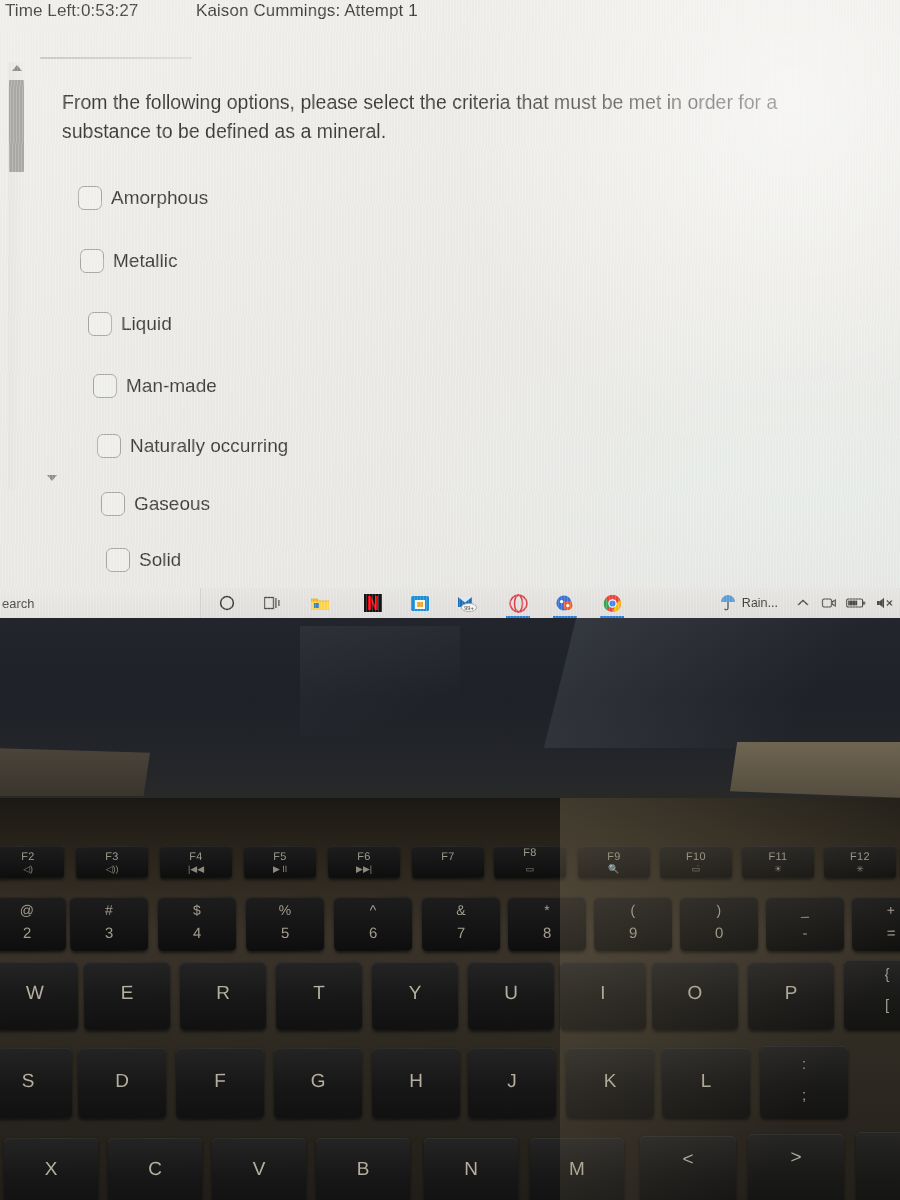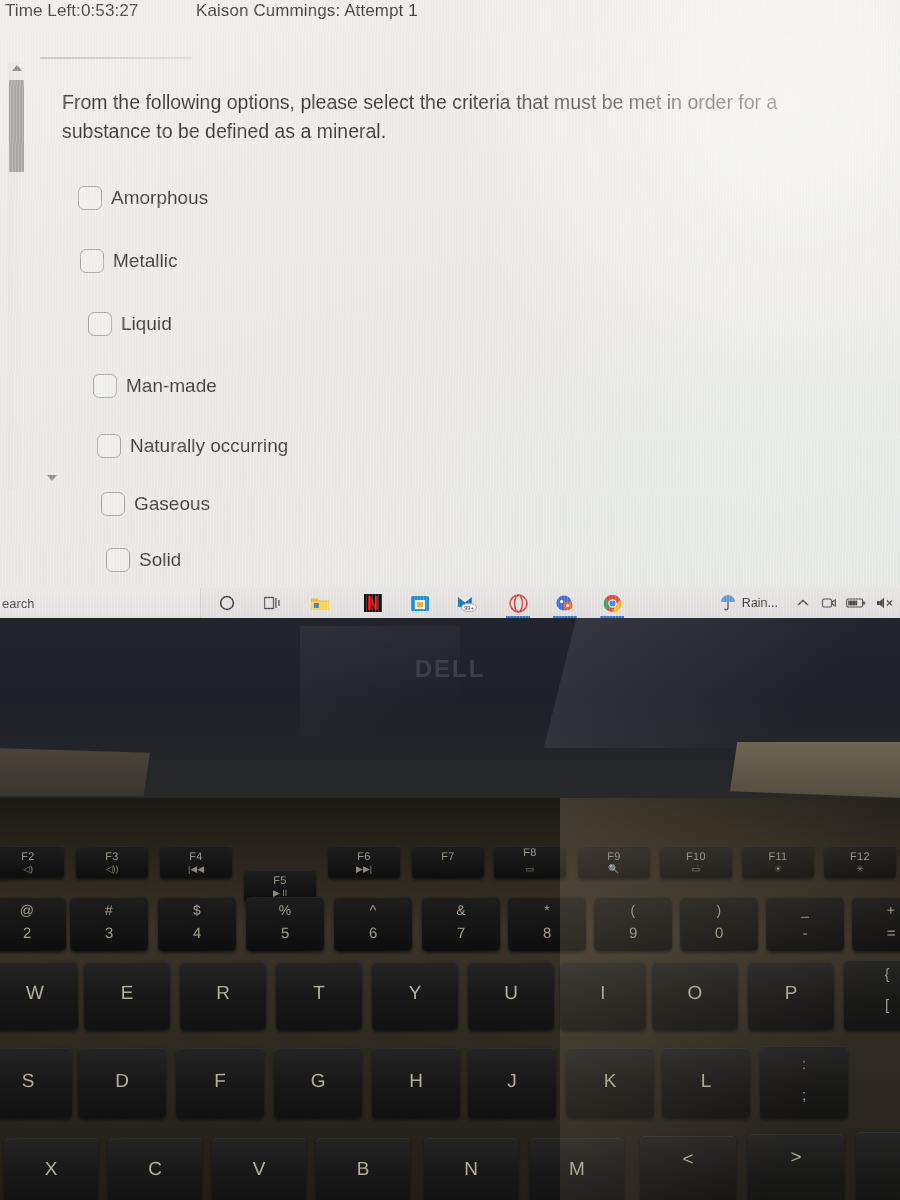--- a/index.html
+++ b/index.html
@@ -364,39 +364,38 @@
           <line x1="17" y1="4.5" x2="12" y2="9.5" stroke="#4a4a48" stroke-width="1.3"></line>
         </svg>
       </div>
     </div>
   </div>
 
   <div class="bezel">
     <div class="bezel-refl"></div>
     <div class="bezel-refl2"></div>
   </div>
-  <div class="dell-logo">DELL</div>
   <div class="hinge-l"></div>
   <div class="hinge-r"></div>
 
   <div class="deck">
     <div id="keyboard">
         <div class="key fn row-dark" style="left: -8px; top: 48px; width: 72px; height: 32px; transform: rotate(-0.7deg);">
           <div class="lbl" style="top: 4px;">F2</div>
           <div class="ic" style="top: 18px;">◁)</div>
         </div>
         <div class="key fn row-dark" style="left: 76px; top: 48px; width: 72px; height: 32px; transform: rotate(-0.67deg);">
           <div class="lbl" style="top: 4px;">F3</div>
           <div class="ic" style="top: 18px;">◁))</div>
         </div>
         <div class="key fn row-dark" style="left: 160px; top: 48px; width: 72px; height: 32px; transform: rotate(-0.64deg);">
           <div class="lbl" style="top: 4px;">F4</div>
           <div class="ic" style="top: 18px;">|◀◀</div>
         </div>
-        <div class="key fn row-dark" style="left: 244px; top: 48px; width: 72px; height: 32px; transform: rotate(-0.61deg); margin-top: 24px;">
+        <div class="key fn row-dark" style="left: 244px; top: 48px; width: 72px; height: 32px; transform: rotate(-0.61deg);">
           <div class="lbl" style="top: 4px;">F5</div>
           <div class="ic" style="top: 18px;">▶ II</div>
         </div>
         <div class="key fn row-dark" style="left: 328px; top: 48px; width: 72px; height: 32px; transform: rotate(-0.58deg);">
           <div class="lbl" style="top: 4px;">F6</div>
           <div class="ic" style="top: 18px;">▶▶|</div>
         </div>
         <div class="key fn row-dark" style="left: 412px; top: 48px; width: 72px; height: 32px; transform: rotate(-0.55deg);">
           <div class="lbl" style="top: 4px;">F7</div>
         </div>

